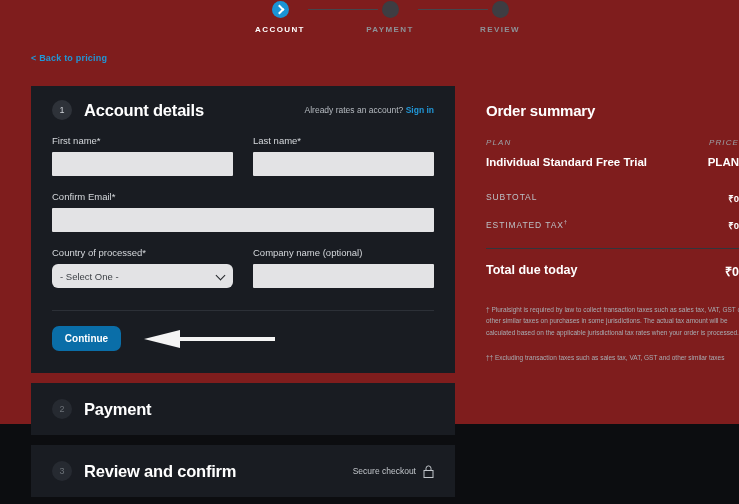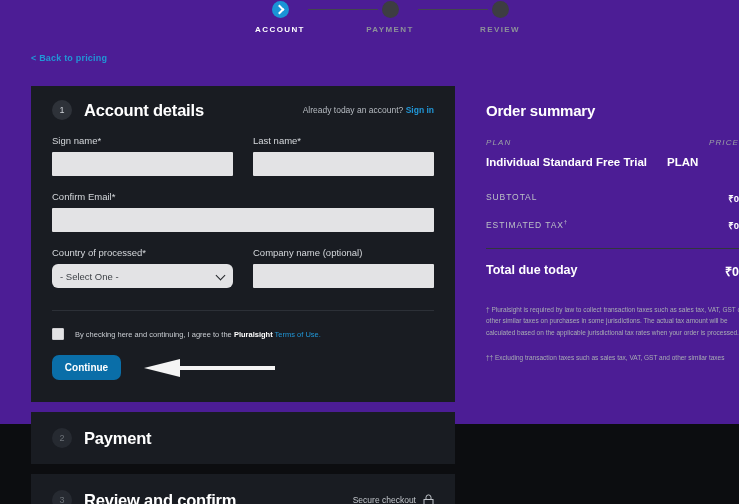--- a/index.html
+++ b/index.html
@@ -2,21 +2,21 @@
 <html><head>
 <meta charset="utf-8">
 <style>
   * { box-sizing: border-box; margin: 0; padding: 0; }
   html, body {
     width: 739px; height: 504px;
     background: #0c0d10;
     font-family: "Liberation Sans", sans-serif;
     overflow: hidden;
   }
-  .page { position: relative; width: 739px; height: 424px; background: #4c1d95; }
+  .page { position: relative; width: 739px; height: 424px; background: #7f1d1d; }
 
   
   .stepper { position: absolute; top: 0; left: 251px; width: 298px; height: 36px; }
   .step { position: absolute; top: 0; width: 120px; text-align: center; }
   .step-dot {
     width: 17px; height: 17px; border-radius: 50%;
     background: #3d3d42; margin: 1px auto 0;
     display: flex; align-items: center; justify-content: center;
   }
   .step-dot.active { background: #1a94d6; }
@@ -105,21 +105,21 @@
 
   .card-collapsed { margin-top: 10px; padding: 16px 21px; display: flex; align-items: center; }
   .secure { margin-left: auto; display: flex; align-items: center; gap: 7px; }
   .secure span { font-size: 8.5px; color: #c2c6cb; }
 
   
   .summary { position: absolute; top: 86px; left: 470px; width: 269px; padding: 16px 0 0 16px; }
   .sum-title { font-size: 15px; font-weight: bold; color: #ffffff; letter-spacing: -.2px; }
   .sum-head { display: flex; justify-content: space-between; margin-top: 19px;
     font-size: 8px; letter-spacing: 1.1px; color: #9ba0a6; font-style: italic; }
-  .sum-plan { display: flex; margin-top: 9px;
+  .sum-plan { display: flex; justify-content: space-between; margin-top: 9px;
     font-size: 11.5px; font-weight: bold; color: #ffffff; gap: 20px; }
   .sum-line { display: flex; justify-content: space-between; font-size: 8.5px;
     letter-spacing: .9px; color: #bcc1c6; margin-top: 14px; }
   .sum-line .val { color: #ffffff; font-weight: bold; font-size: 9.5px; letter-spacing: 0; }
   .sum-line.first { margin-top: 24px; }
   .sum-rule { height: 1px; background: #32363d; margin-top: 16px; }
   .sum-total { display: flex; justify-content: space-between; margin-top: 14px;
     font-size: 12.5px; font-weight: bold; color: #ffffff; }
   .fineprint { margin-top: 24px; font-size: 6.5px; line-height: 1.75; color: #a8adb3; width: 262px; }
   .fineprint.second { margin-top: 14px; }
@@ -152,28 +152,28 @@
 
   <div class="back-link">&lt; Back to pricing</div>
 
   <div class="left-col">
 
     <div class="card card-account">
       <div class="sec-head">
         <div class="badge">1</div>
         <div class="sec-title">Account details</div>
         <div class="sec-right">
-          <span>Already today an account?</span>
+          <span>Already rates an account?</span>
           <a href="#">Sign in</a>
         </div>
       </div>
 
       <div class="row">
         <div class="field">
-          <label>Sign name*</label>
+          <label>First name*</label>
           <input type="text" value="" style="">
         </div>
         <div class="field">
           <label>Last name*</label>
           <input type="text" value="" style="">
         </div>
       </div>
 
       <div class="row">
         <div class="field">
@@ -193,28 +193,20 @@
           </div>
         </div>
         <div class="field">
           <label>Company name (optional)</label>
           <input type="text" value="" style="">
         </div>
       </div>
 
       <div class="divider"></div>
 
-      <div class="terms">
-        <div class="cbox"></div>
-        <div class="terms-text">
-          <span>By checking here and continuing, I agree to the</span>
-          <b>Pluralsight</b>
-          <a href="#">Terms of Use.</a>
-        </div>
-      </div>
 
       <div class="btn-row">
         <button class="btn-continue">Continue</button>
         <div class="pointer">
           <div class="head"></div>
           <div class="shaft"></div>
         </div>
       </div>
     </div>
 

